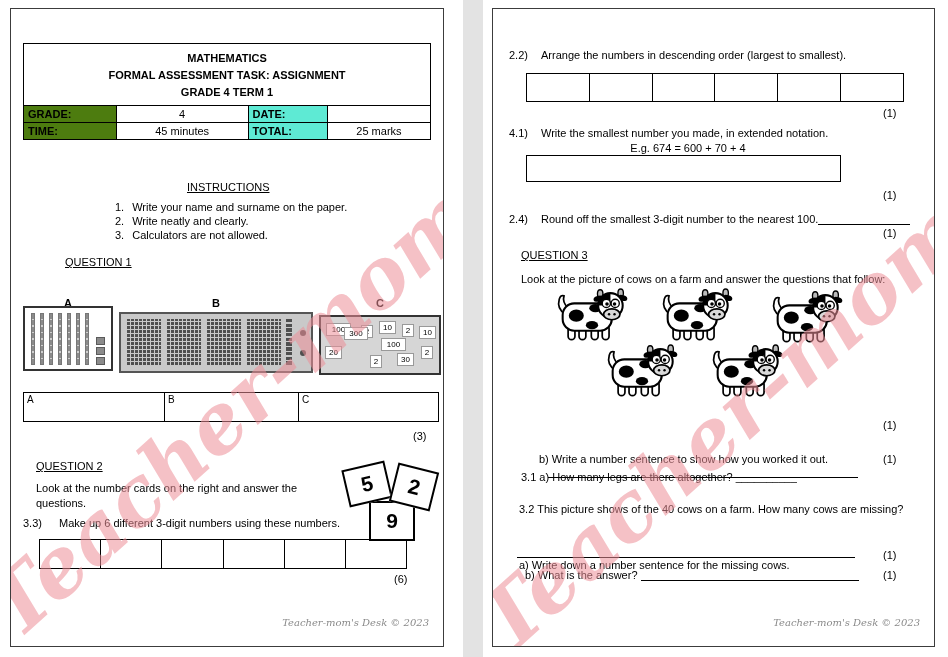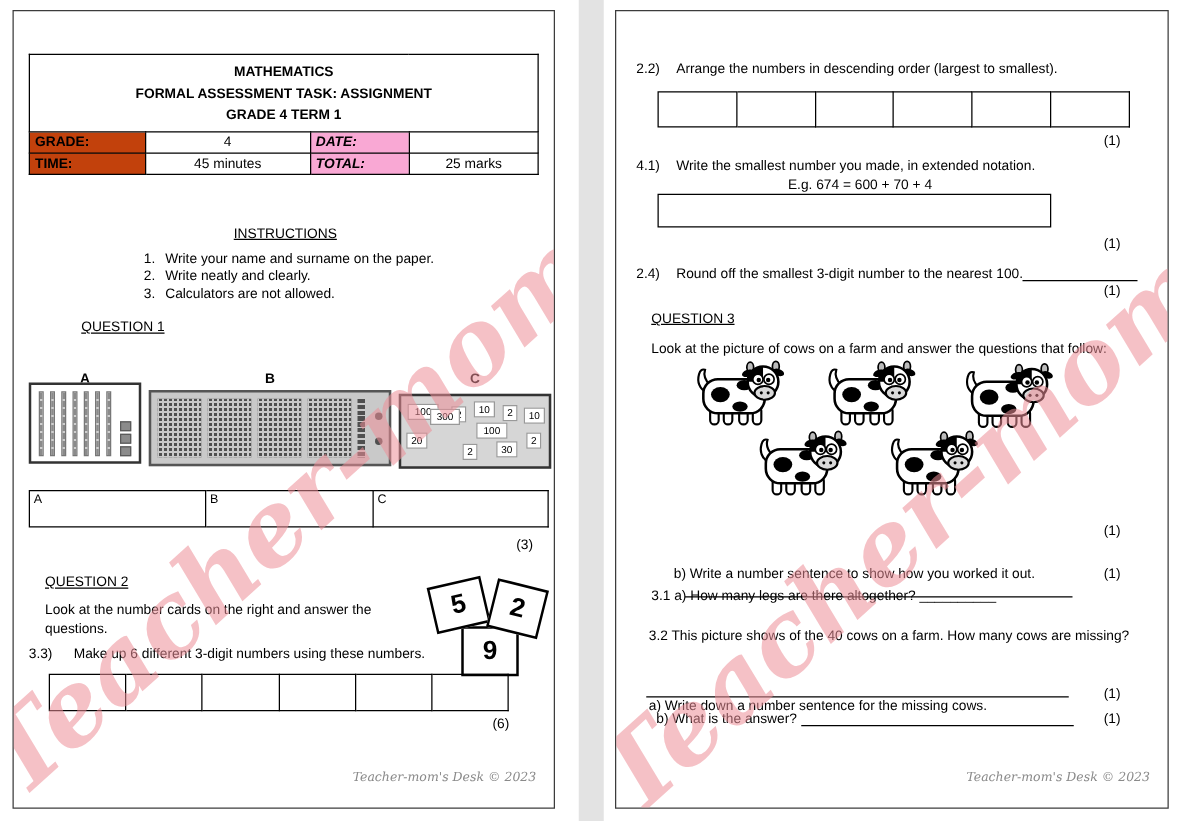--- a/index.html
+++ b/index.html
@@ -15,22 +15,22 @@
 
   .qtitle { font-weight:normal; text-decoration:underline; }
   .bold { font-weight:normal; }
   .marks { position:absolute; }
 
   
   #hdr-table { position:absolute; left:12px; top:34px; width:408px; border-collapse:collapse;padding-left:14px; }
   #hdr-table td { border:1px solid #000; font-size:11px; padding:2px 4px; }
   #hdr-table .title-cell { height:62px; text-align:center; font-weight:bold; vertical-align:top; padding-top:6px; }
   #hdr-table .title-cell div { line-height:17px; }
-  #hdr-table .lbl { background:#c2410c; font-weight:bold; width:90px; }
-  #hdr-table .lbl2 { background:#f9a8d4; font-weight:bold; width:77px;font-style:italic; }
+  #hdr-table .lbl { background:#4d7c0f; font-weight:bold; width:90px; }
+  #hdr-table .lbl2 { background:#5eead4; font-weight:bold; width:77px; }
   #hdr-table .val { text-align:center; width:128px; }
   #hdr-table .val2 { text-align:center; width:100px; }
 
   .instr-item { display:flex; gap:8px; margin-bottom:2px; }
 
   
   .blk-label { position:absolute; font-weight:bold; text-align:center; }
   #block-a { position:absolute; left:12px; top:297px; width:90px; height:65px; border:2px solid #333; background:#fff; display:flex; align-items:center; padding:4px 6px; gap:5px; }
   .rod-a { width:7px; height:52px; background-image:repeating-linear-gradient(180deg,#8b8b8b 0 5px,#cfcfcf 5px 6.5px); border:0.5px solid #777; }
   #cubes-a { display:flex; flex-direction:column; gap:2px; margin-left:2px; align-self:flex-end; }

